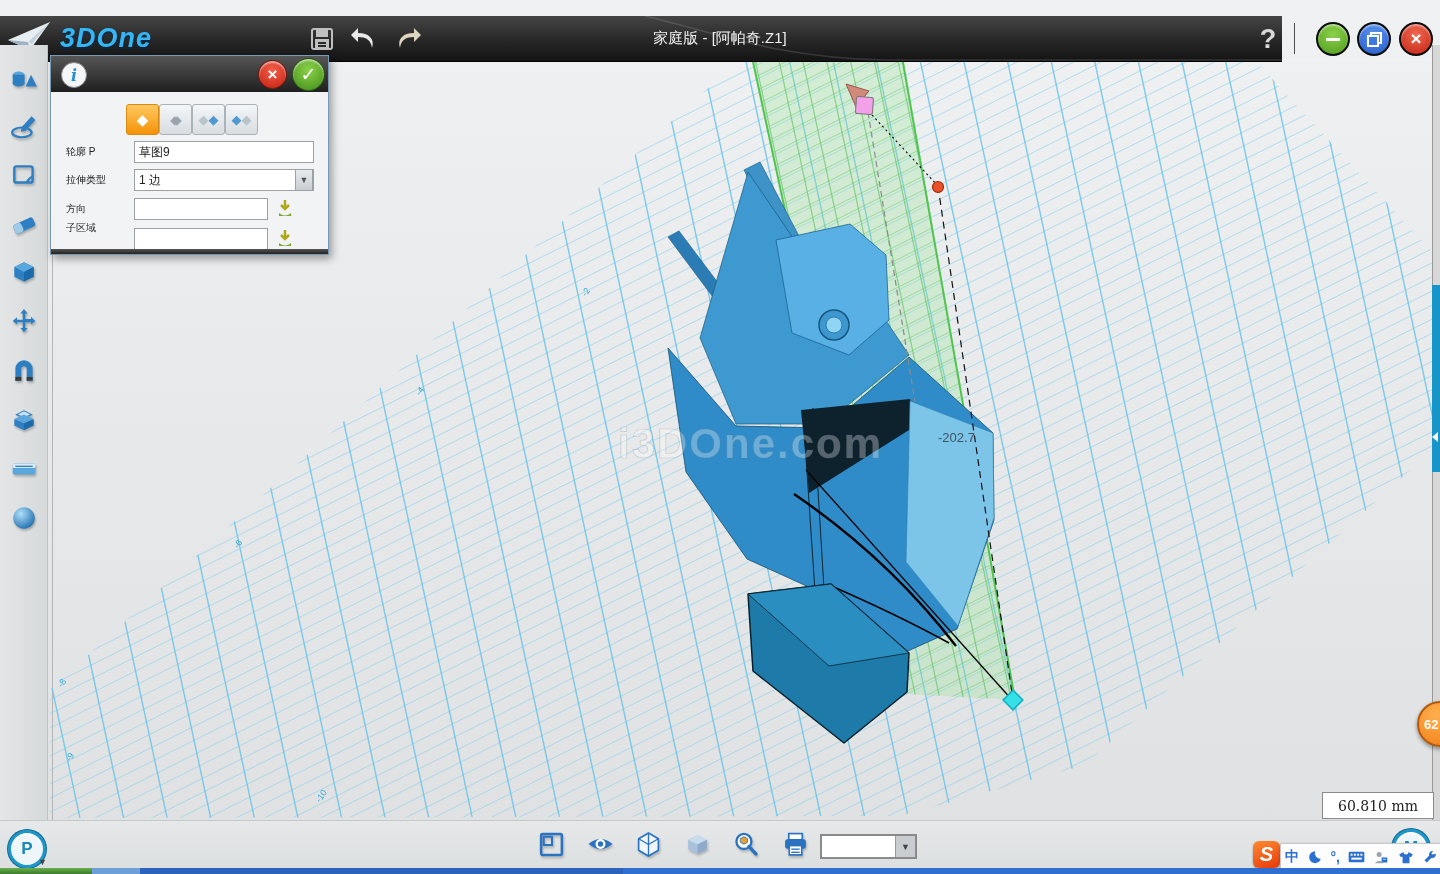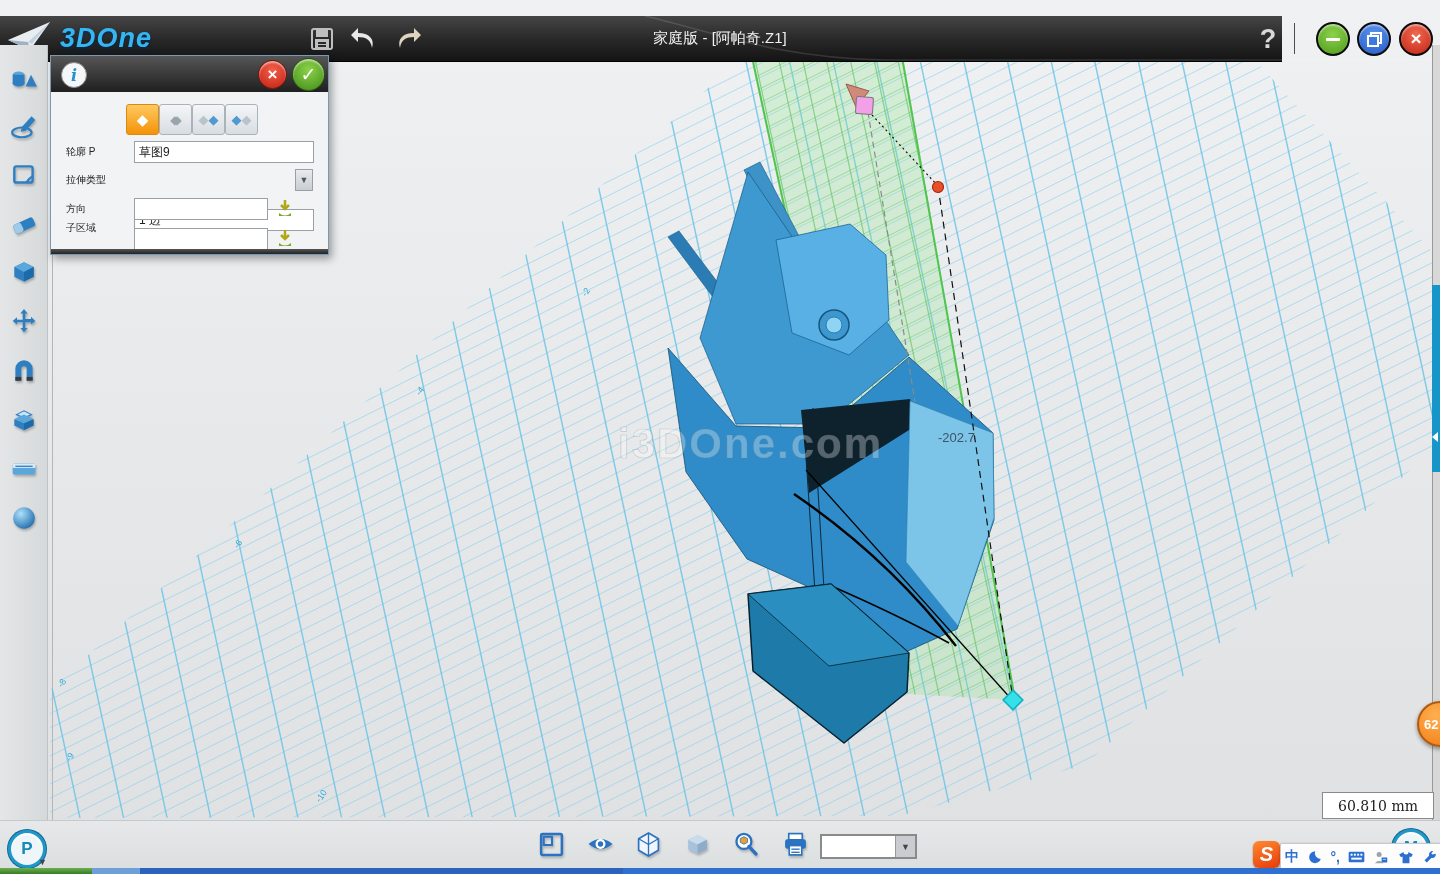--- a/index.html
+++ b/index.html
@@ -485,21 +485,21 @@
         <span class="opt-d3"><em>◆</em>◆</span>
       </div>
     <div class="opt-btn" style="left:174px;">
         <span class="opt-d3">◆<em>◆</em></span>
       </div>
 
     <div class="dlg-label" style="top:89px;">轮廓 P</div>
     <div class="dlg-input" style="top:85px;width:170px;">草图9</div>
 
     <div class="dlg-label" style="top:117px;">拉伸类型</div>
-    <div class="dlg-input" style="top:113px;width:170px;margin-top:40px;">1 边</div>
+    <div class="dlg-input" style="top:113px;width:170px;">1 边</div>
     <div class="drop-btn" style="top:113px;">▼</div>
 
     <div class="dlg-label" style="top:146px;">方向</div>
     <div class="dlg-input" style="top:142px;width:124px;"></div>
     <div class="pick-ico" style="top:142px;">
       <svg width="20" height="20" viewBox="0 0 20 20">
           <path d="M10 2v8M6 7l4 4 4-4" fill="none" stroke="#b0a818" stroke-width="2.5"></path>
           <path d="M4 15q6 5 12 0v3H4z" fill="#7aa828"></path>
         </svg>
     </div>

